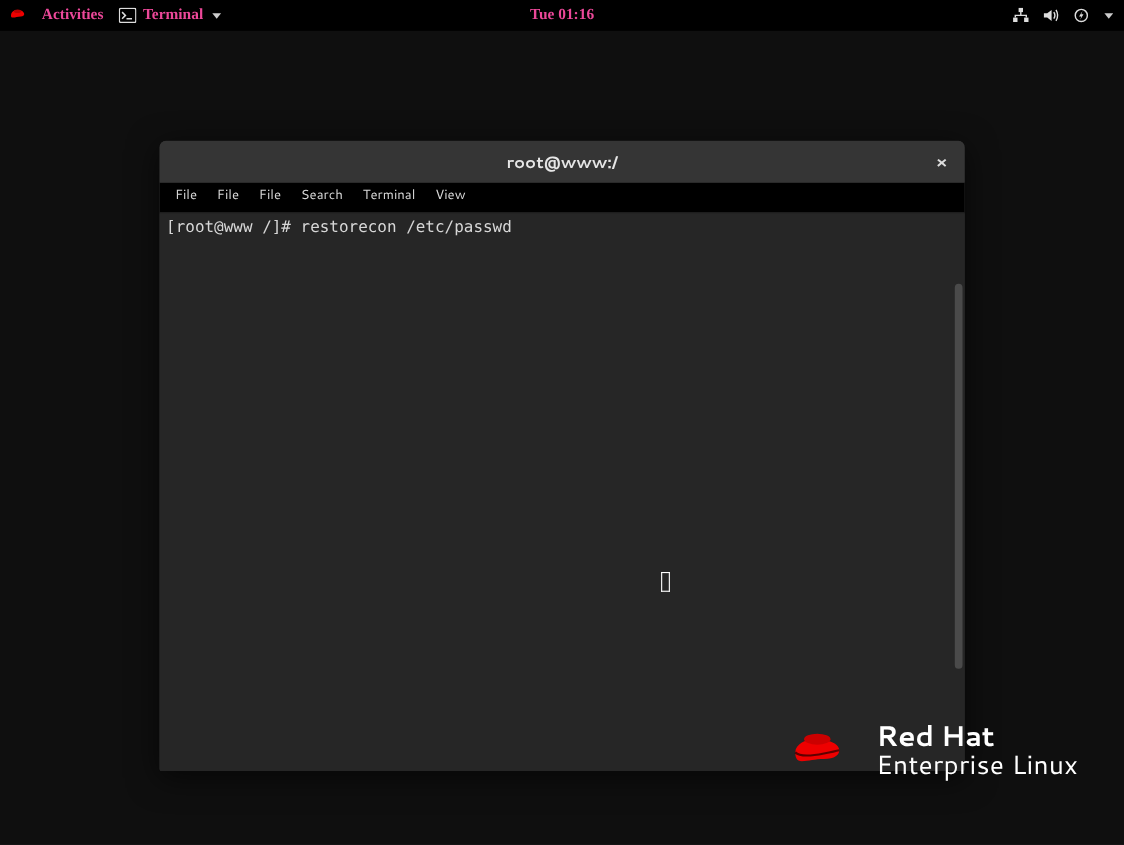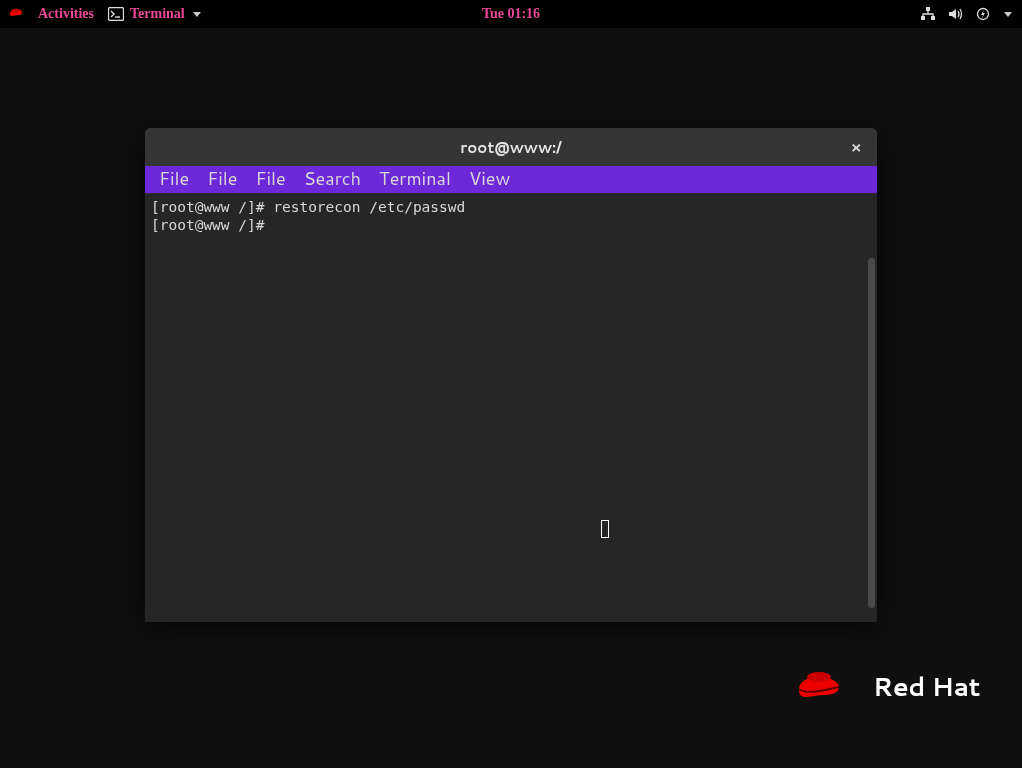--- a/index.html
+++ b/index.html
@@ -67,33 +67,33 @@
     top: 50%;
     transform: translateY(-50%);
     width: 22px; height: 22px;
     display: flex; align-items: center; justify-content: center;
     color: #ddd;
     font-size: 15px;
     cursor: pointer;
   }
   .menubar {
     height: 28px;
-    background: #6d28d9;
-    display: flex;
-    align-items: flex-end;
+    background: #000000;
+    display: flex;
+    align-items: flex-start;
     padding: 0 6px;
     gap: 2px;
-    font-size: 18px;
+    font-size: 12px;
     color: #d8d8d8;
     border-bottom: 1px solid #2a2a2a;
   }
   .menubar .mitem { padding: 2px 8px; cursor: pointer; }
   .termbody {
     background: #262626;
-    height: 428px;
+    height: 507px;
     position: relative;
     font-family: "DejaVu Sans Mono", "Liberation Mono", monospace;
     font-size: 14.5px;
     line-height: 18px;
     color: #d7d7d7;
     padding: 4px 6px;
   }
   .termbody .line { white-space: pre; }
   .scroll-thumb {
     position: absolute;
@@ -195,30 +195,30 @@
   <div class="menubar">
     <span class="mitem">File</span>
     <span class="mitem">File</span>
     <span class="mitem">File</span>
     <span class="mitem">Search</span>
     <span class="mitem">Terminal</span>
     <span class="mitem">View</span>
   </div>
   <div class="termbody">
     <div class="line">[root@www /]# restorecon /etc/passwd</div>
-    <div class="line">[root@www /]# </div>
     <div class="scroll-thumb"></div>
     <div class="text-cursor cursor-pos"></div>
   </div>
 </div>
 
 <div class="rh-logo">
   <span>
     <svg width="50" height="38" viewBox="0 0 50 38">
       <path d="M4 24 C4 16 14 12 22 12 C34 12 44 16 44 22 C44 26 40 30 30 30 C22 30 16 32 10 32 C5 32 4 28 4 24 Z" fill="#e00"></path>
       <ellipse cx="24" cy="12" rx="12" ry="5" fill="#c00"></ellipse>
       <path d="M4 24 C8 28 20 27 30 25 C40 23 44 22 44 22" fill="none" stroke="#000" stroke-width="2" opacity="0.6"></path>
     </svg>
   </span>
   <div class="rh-text">
     <div class="rh-line1">Red Hat</div>
+    <div class="rh-line2">Enterprise Linux</div>
   </div>
 </div>
 
 </body></html>

